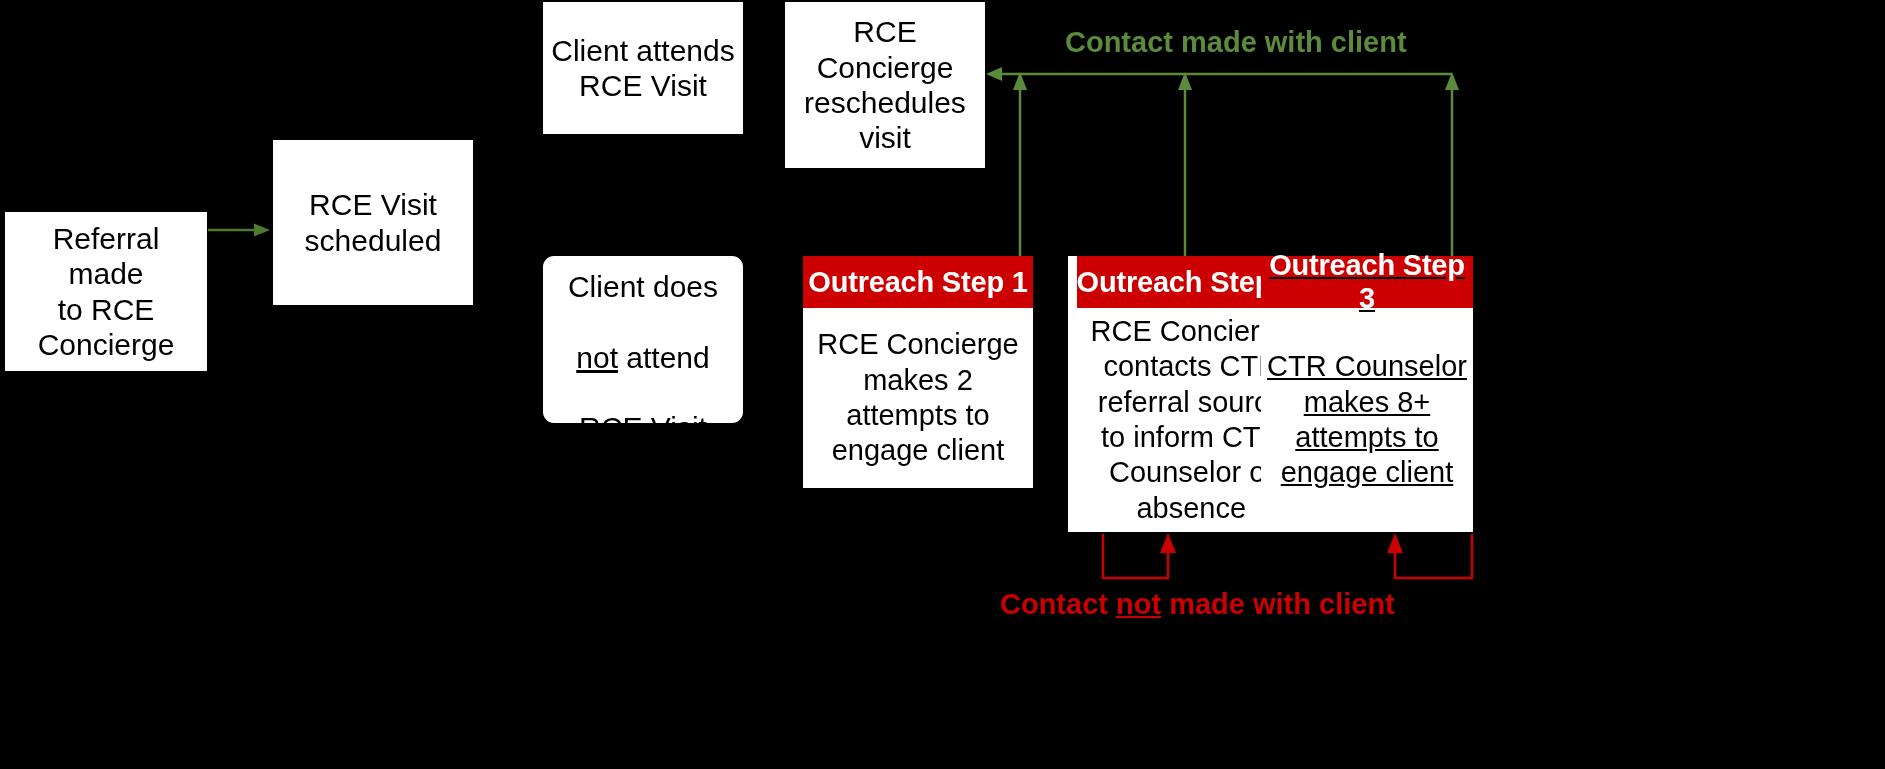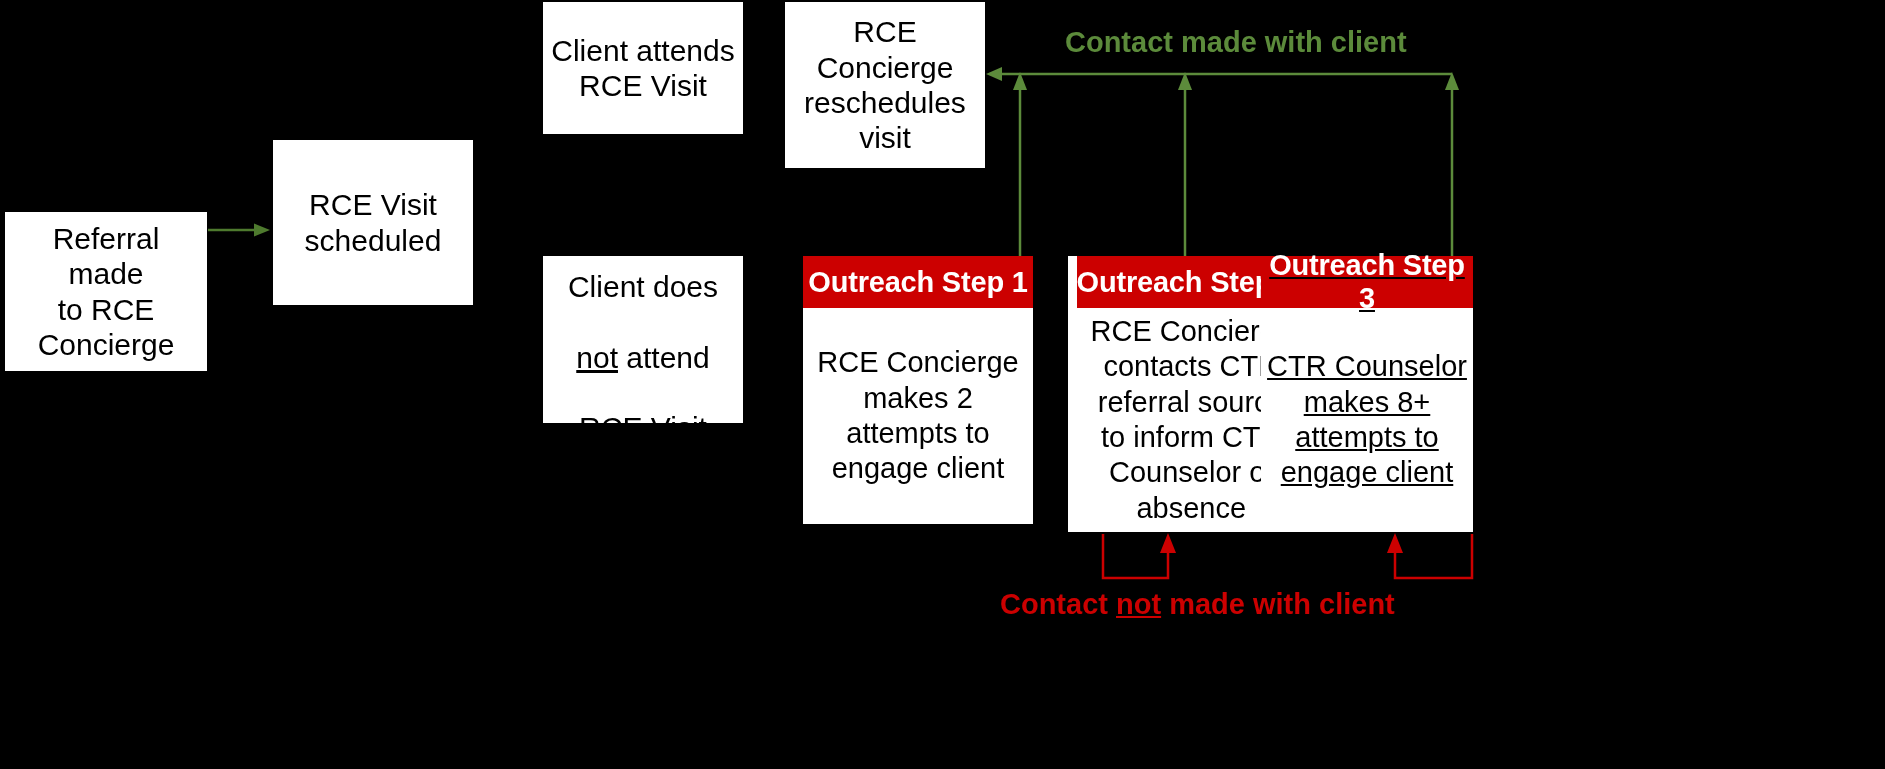--- a/index.html
+++ b/index.html
@@ -91,29 +91,29 @@
     <span class="txt">Client attends
 RCE Visit</span>
   </div>
 
   <div class="box" style="left:785px;top:2px;width:200px;height:166px;">
     <span class="txt">RCE Concierge
 reschedules
 visit</span>
   </div>
 
-  <div class="box" style="left:543px;top:256px;width:200px;height:167px;">
+  <div class="box" style="left:543px;top:256px;width:200px;height:167px;border-radius:11px;">
     <span class="txt">
       <span>Client does</span><br>
       <span class="u" style="text-decoration:underline;">not</span><span> attend</span><br>
       <span>RCE Visit</span>
     </span>
   </div>
 
-  <div class="step" style="left:803px;top:256px;width:230px;height:268px;">
+  <div class="step" style="left:803px;top:256px;width:230px;height:232px;">
     <div class="step-head">Outreach Step 1</div>
     <div class="step-body">RCE Concierge
 makes 2
 attempts to
 engage client</div>
   </div>
 
   <div class="step" style="left:1068px;top:256px;width:228px;height:276px;align-items:flex-end;">
     <div class="step-head">Outreach Step 2</div>
     <div class="step-body">RCE Concierge

